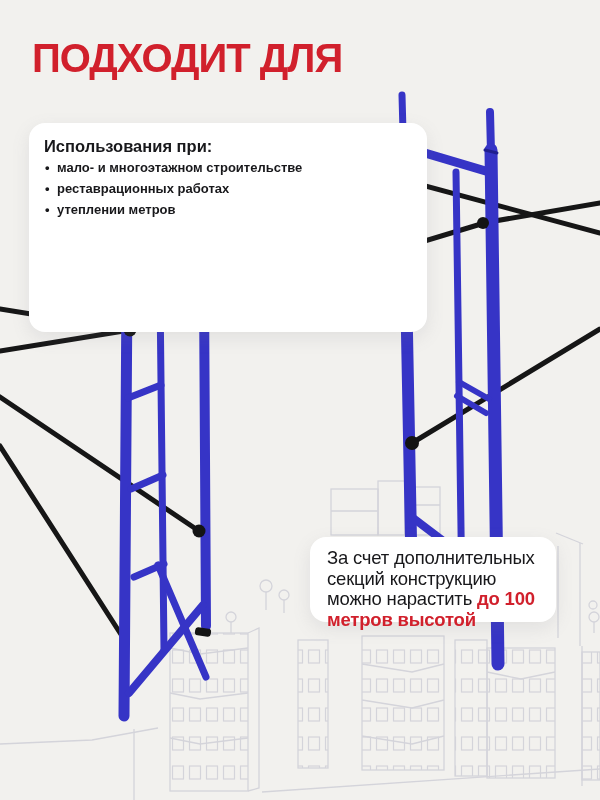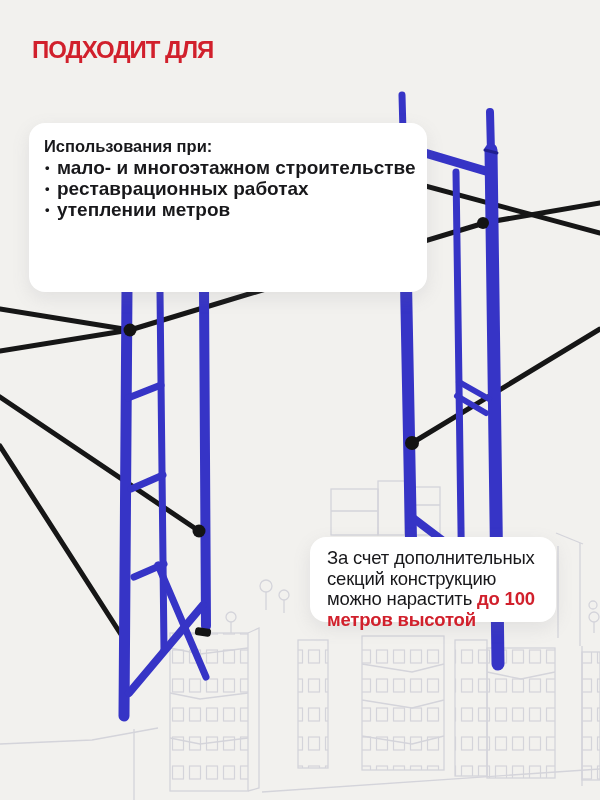--- a/index.html
+++ b/index.html
@@ -4,28 +4,28 @@
 <style>
   :root{
     --page-bg:#f2f1ee; --card-bg:#ffffff; --accent-red:#d1202c; --text-dark:#18181b;
     --scaffold-blue:#3634c6; --brace-black:#161616; --building-line:#cdcdd6;
   }
   *{margin:0;padding:0;box-sizing:border-box}
   html,body{width:600px;height:800px}
   body{font-family:"Liberation Sans","DejaVu Sans",sans-serif;background:var(--page-bg);overflow:hidden}
   .stage{position:relative;width:600px;height:800px;background:var(--page-bg);overflow:hidden}
   .scene{position:absolute;inset:0;z-index:1}
-  .title{position:absolute;left:32px;top:36px;z-index:4;font-size:24px;font-weight:800;
+  .title{position:absolute;left:32px;top:36px;z-index:4;font-size:40px;font-weight:800;
          letter-spacing:-1px;color:var(--accent-red);white-space:nowrap}
   .card{position:absolute;background:var(--card-bg);border-radius:16px;z-index:3;
         box-shadow:0 6px 18px rgba(120,120,135,.14);color:var(--text-dark)}
-  .card.usage{left:29px;top:123px;width:398px;height:169px;padding:13px 14px 16px 15px}
+  .card.usage{left:29px;top:123px;width:398px;height:209px;padding:13px 14px 16px 15px}
   .usage .head{font-size:16.5px;font-weight:700;line-height:21px}
   .usage ul{list-style:none}
-  .usage li{position:relative;font-size:19px;font-weight:700;line-height:21px;padding-left:13px;white-space:nowrap}
+  .usage li{position:relative;font-size:13px;font-weight:700;line-height:21px;padding-left:13px;white-space:nowrap}
   .usage li::before{content:"•";position:absolute;left:1px;top:0;font-size:13px;line-height:21px}
   .card.note{left:310px;top:537px;width:246px;height:85px;padding:11px 15px 10px 17px}
   .note p{font-size:18.5px;line-height:20.5px;font-weight:400;letter-spacing:-0.2px}
   .note .red{color:var(--accent-red);font-weight:700}
 </style>
 </head>
 <body>
 
 <div class="stage">
 

